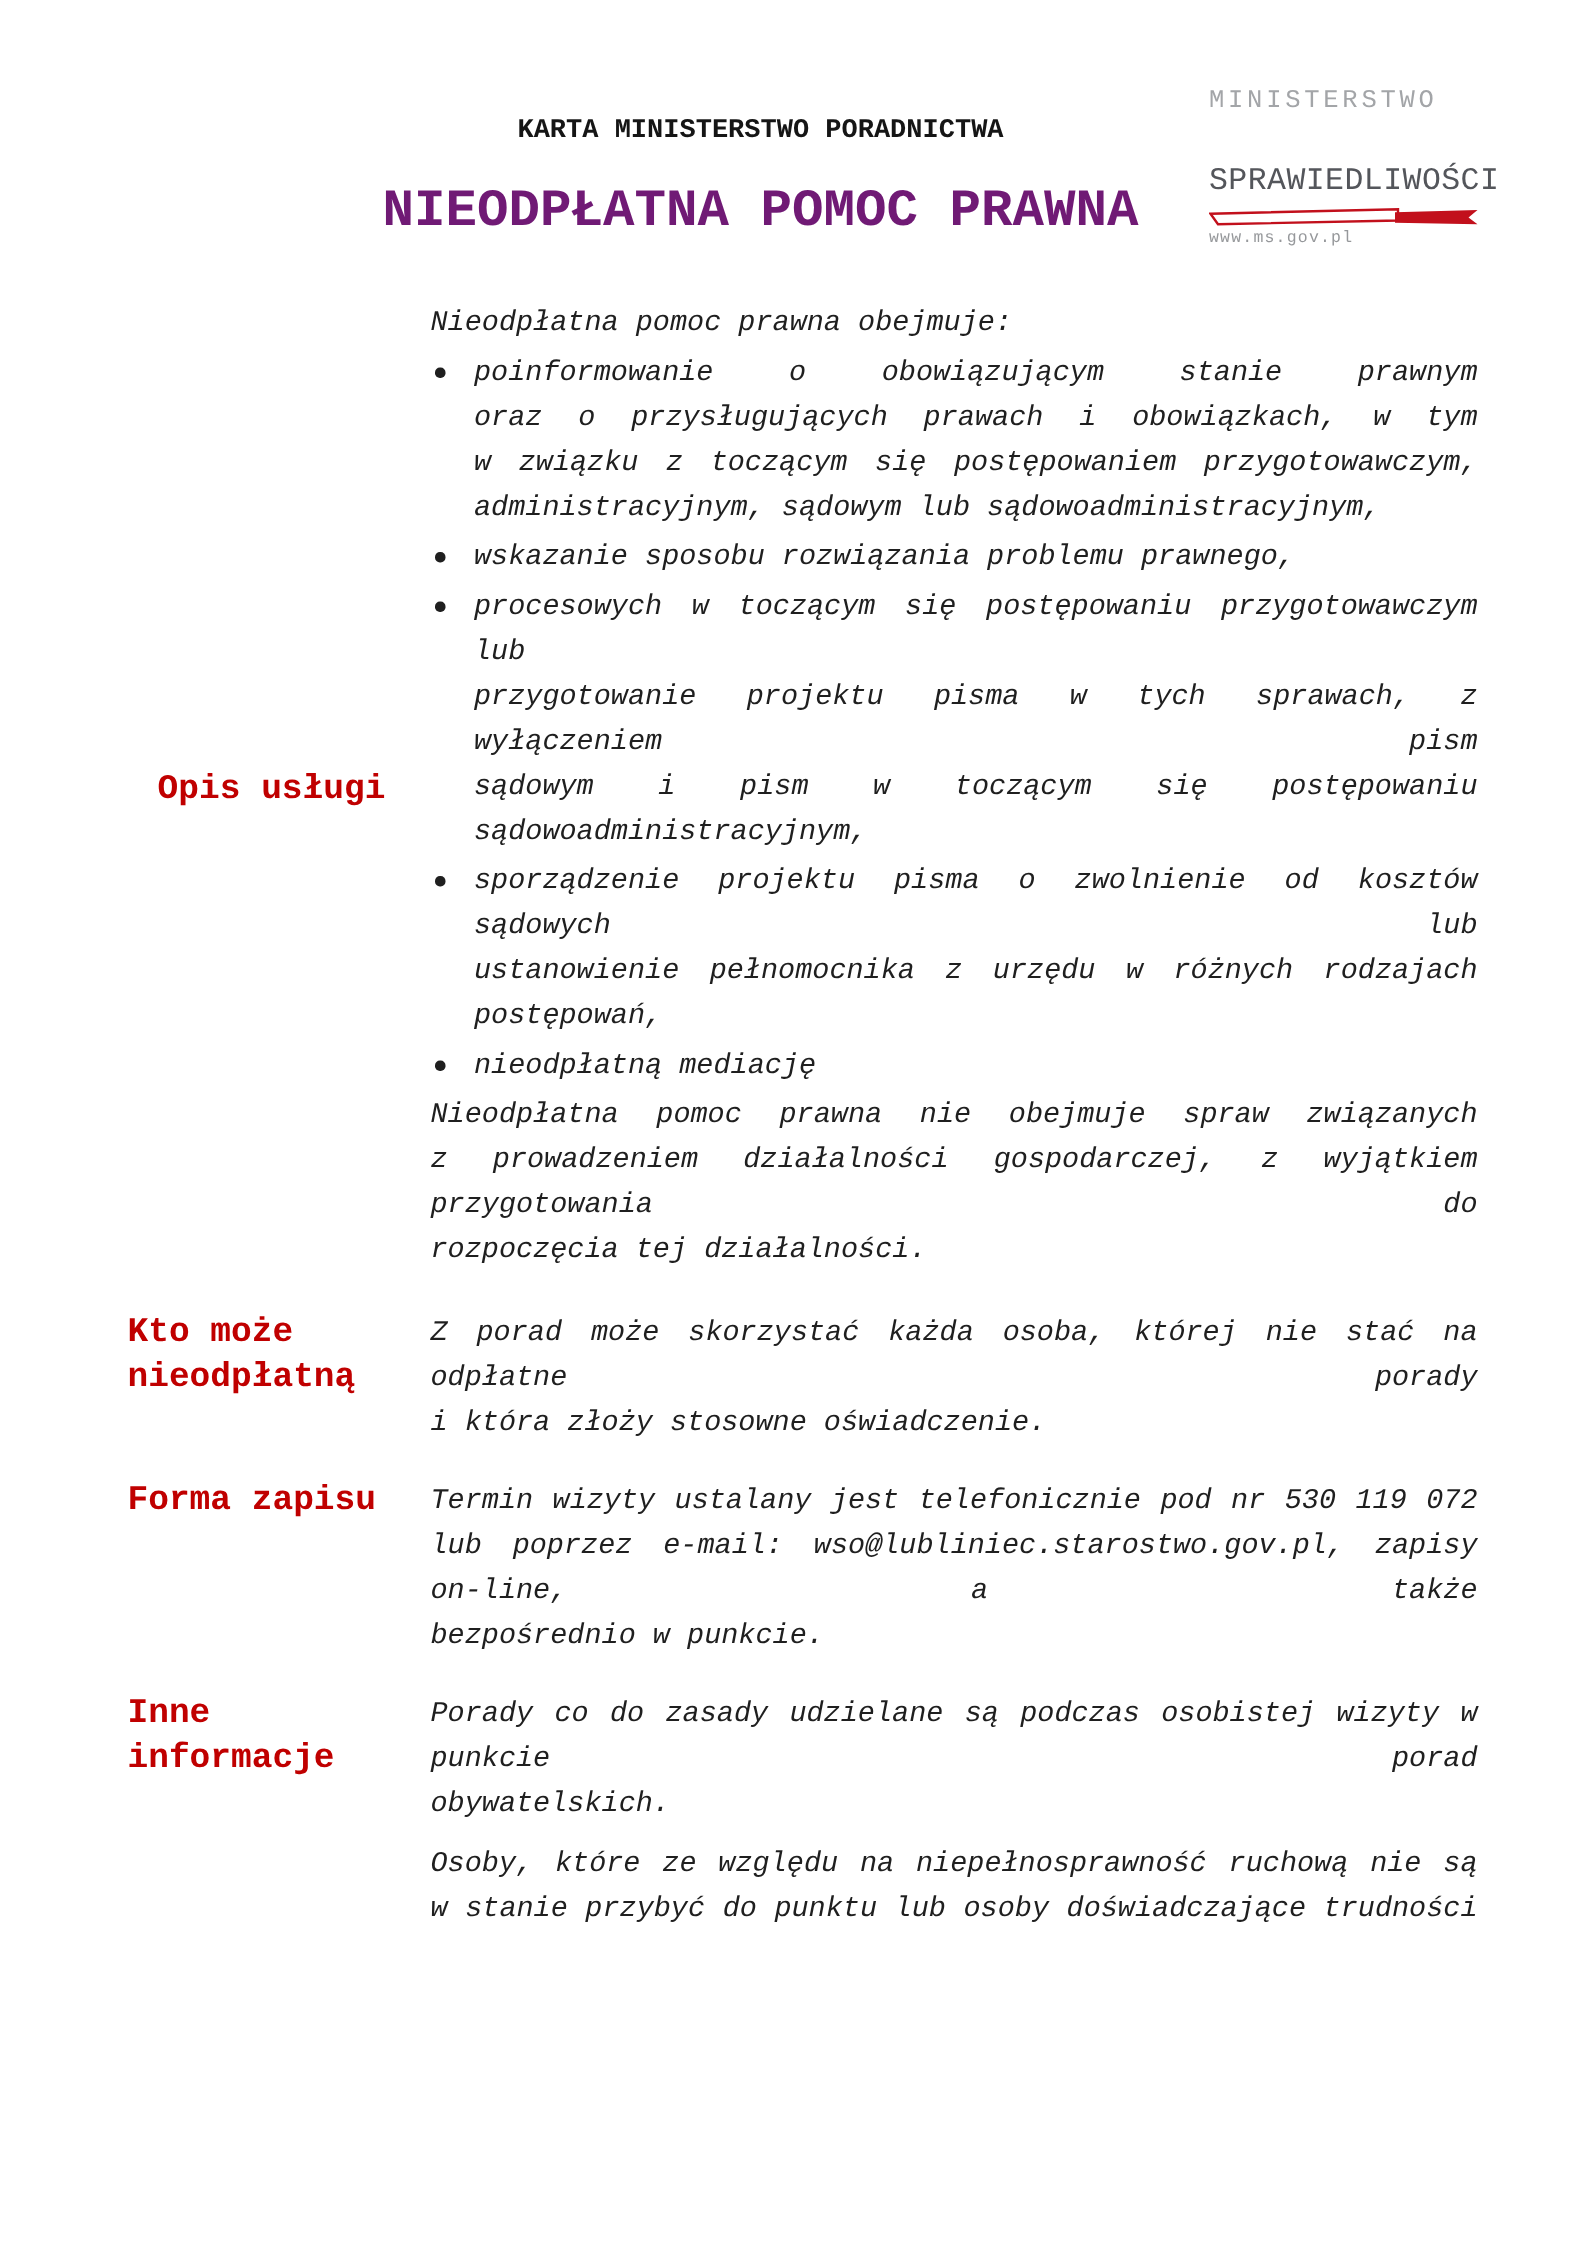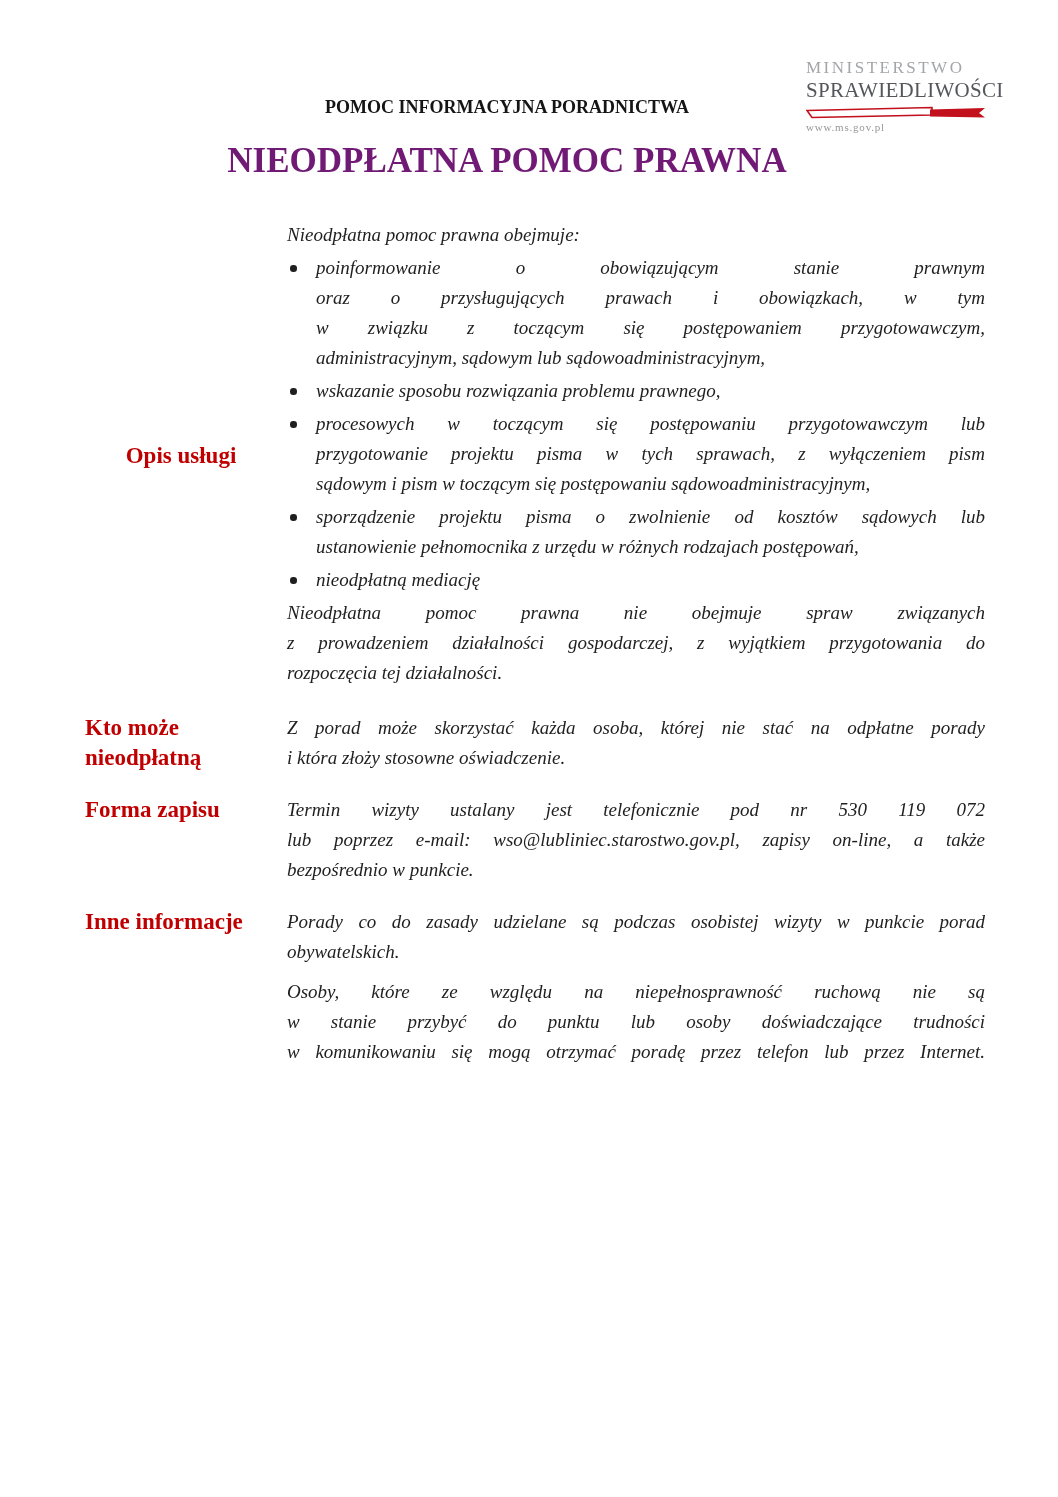--- a/index.html
+++ b/index.html
@@ -1,30 +1,30 @@
 <!DOCTYPE html>
 <html><head>
 <meta charset="utf-8">
 <style>
   html, body { margin:0; padding:0; background:#ffffff; }
   #page {
     position:relative;
     width:1058px; height:1497px;
     background:#ffffff;
     box-sizing:border-box;
-    padding-top:96px;
-    font-family:Liberation Serif, serif;
+    padding-top:76px;
+    font-family:Liberation Mono, monospace;
     color:#1F1F1F;
     overflow:hidden;
   }
 
   
   .logo { position:absolute; left:806px; top:57px; width:182px; }
   .logo-line1 { font-size:17px; line-height:21px; letter-spacing:2.5px; color:#A3A5A8; }
-  .logo-line2 { font-size:21px; line-height:24px; letter-spacing:0.3px; color:#54565B; }
+  .logo-line2 { font-size:21px; line-height:24px; letter-spacing:0.3px; color:#54565B;margin-top:32px; }
   .logo-ribbon { display:block; margin-top:3px; }
   .logo-url { margin-top:1px; font-size:11px; letter-spacing:0.8px; color:#96989B; }
 
   
   .header-center { padding-right:44px; }
   .kicker { text-align:center; font-weight:bold; font-size:18px; line-height:22px; color:#151515; }
   .doc-title { text-align:center; font-weight:bold; font-size:35px; line-height:42px; color:#701a75; margin-top:22px; }
 
   
   .row { display:grid; grid-template-columns:202px 698px; padding-left:85px; padding-right:73px; }
@@ -59,21 +59,21 @@
     <div class="logo-line1">MINISTERSTWO</div>
     <div class="logo-line2">SPRAWIEDLIWOŚCI</div>
     <svg class="logo-ribbon" width="180" height="15" viewBox="0 0 180 15">
       <polygon points="1,5.5 126,2.5 126,10 6,12.5" fill="#FFFFFF" stroke="#C2101C" stroke-width="1.6"></polygon>
       <polygon points="124,4.5 179,3 173,8 179,12.5 124,11.5" fill="#C2101C"></polygon>
     </svg>
     <div class="logo-url">www.ms.gov.pl</div>
   </div>
 
   <div class="header-center">
-    <div class="kicker">POMOC INFORMACYJNA PORADNICTWA</div>
+    <div class="kicker">KARTA MINISTERSTWO PORADNICTWA</div>
     <div class="doc-title">NIEODPŁATNA POMOC PRAWNA</div>
   </div>
 
   <div class="row row-opis">
     <div class="label-cell">
       <div class="sec-label">Opis usługi</div>
     </div>
     <div class="body-cell">
       <div class="para ll">Nieodpłatna pomoc prawna obejmuje:</div>
 
@@ -155,18 +155,17 @@
       <div class="sec-label">Inne informacje</div>
     </div>
     <div class="body-cell">
       <div class="p-gap">
         <div class="jl">Porady co do zasady udzielane są podczas osobistej wizyty w punkcie porad</div>
         <div class="ll">obywatelskich.</div>
       </div>
       <div>
         <div class="jl">Osoby, które ze względu na niepełnosprawność ruchową nie są</div>
         <div class="jl">w stanie przybyć do punktu lub osoby doświadczające trudności</div>
-        <div class="jl">w komunikowaniu się mogą otrzymać poradę przez telefon lub przez Internet.</div>
       </div>
     </div>
   </div>
 
 </div>
 
 </body></html>

